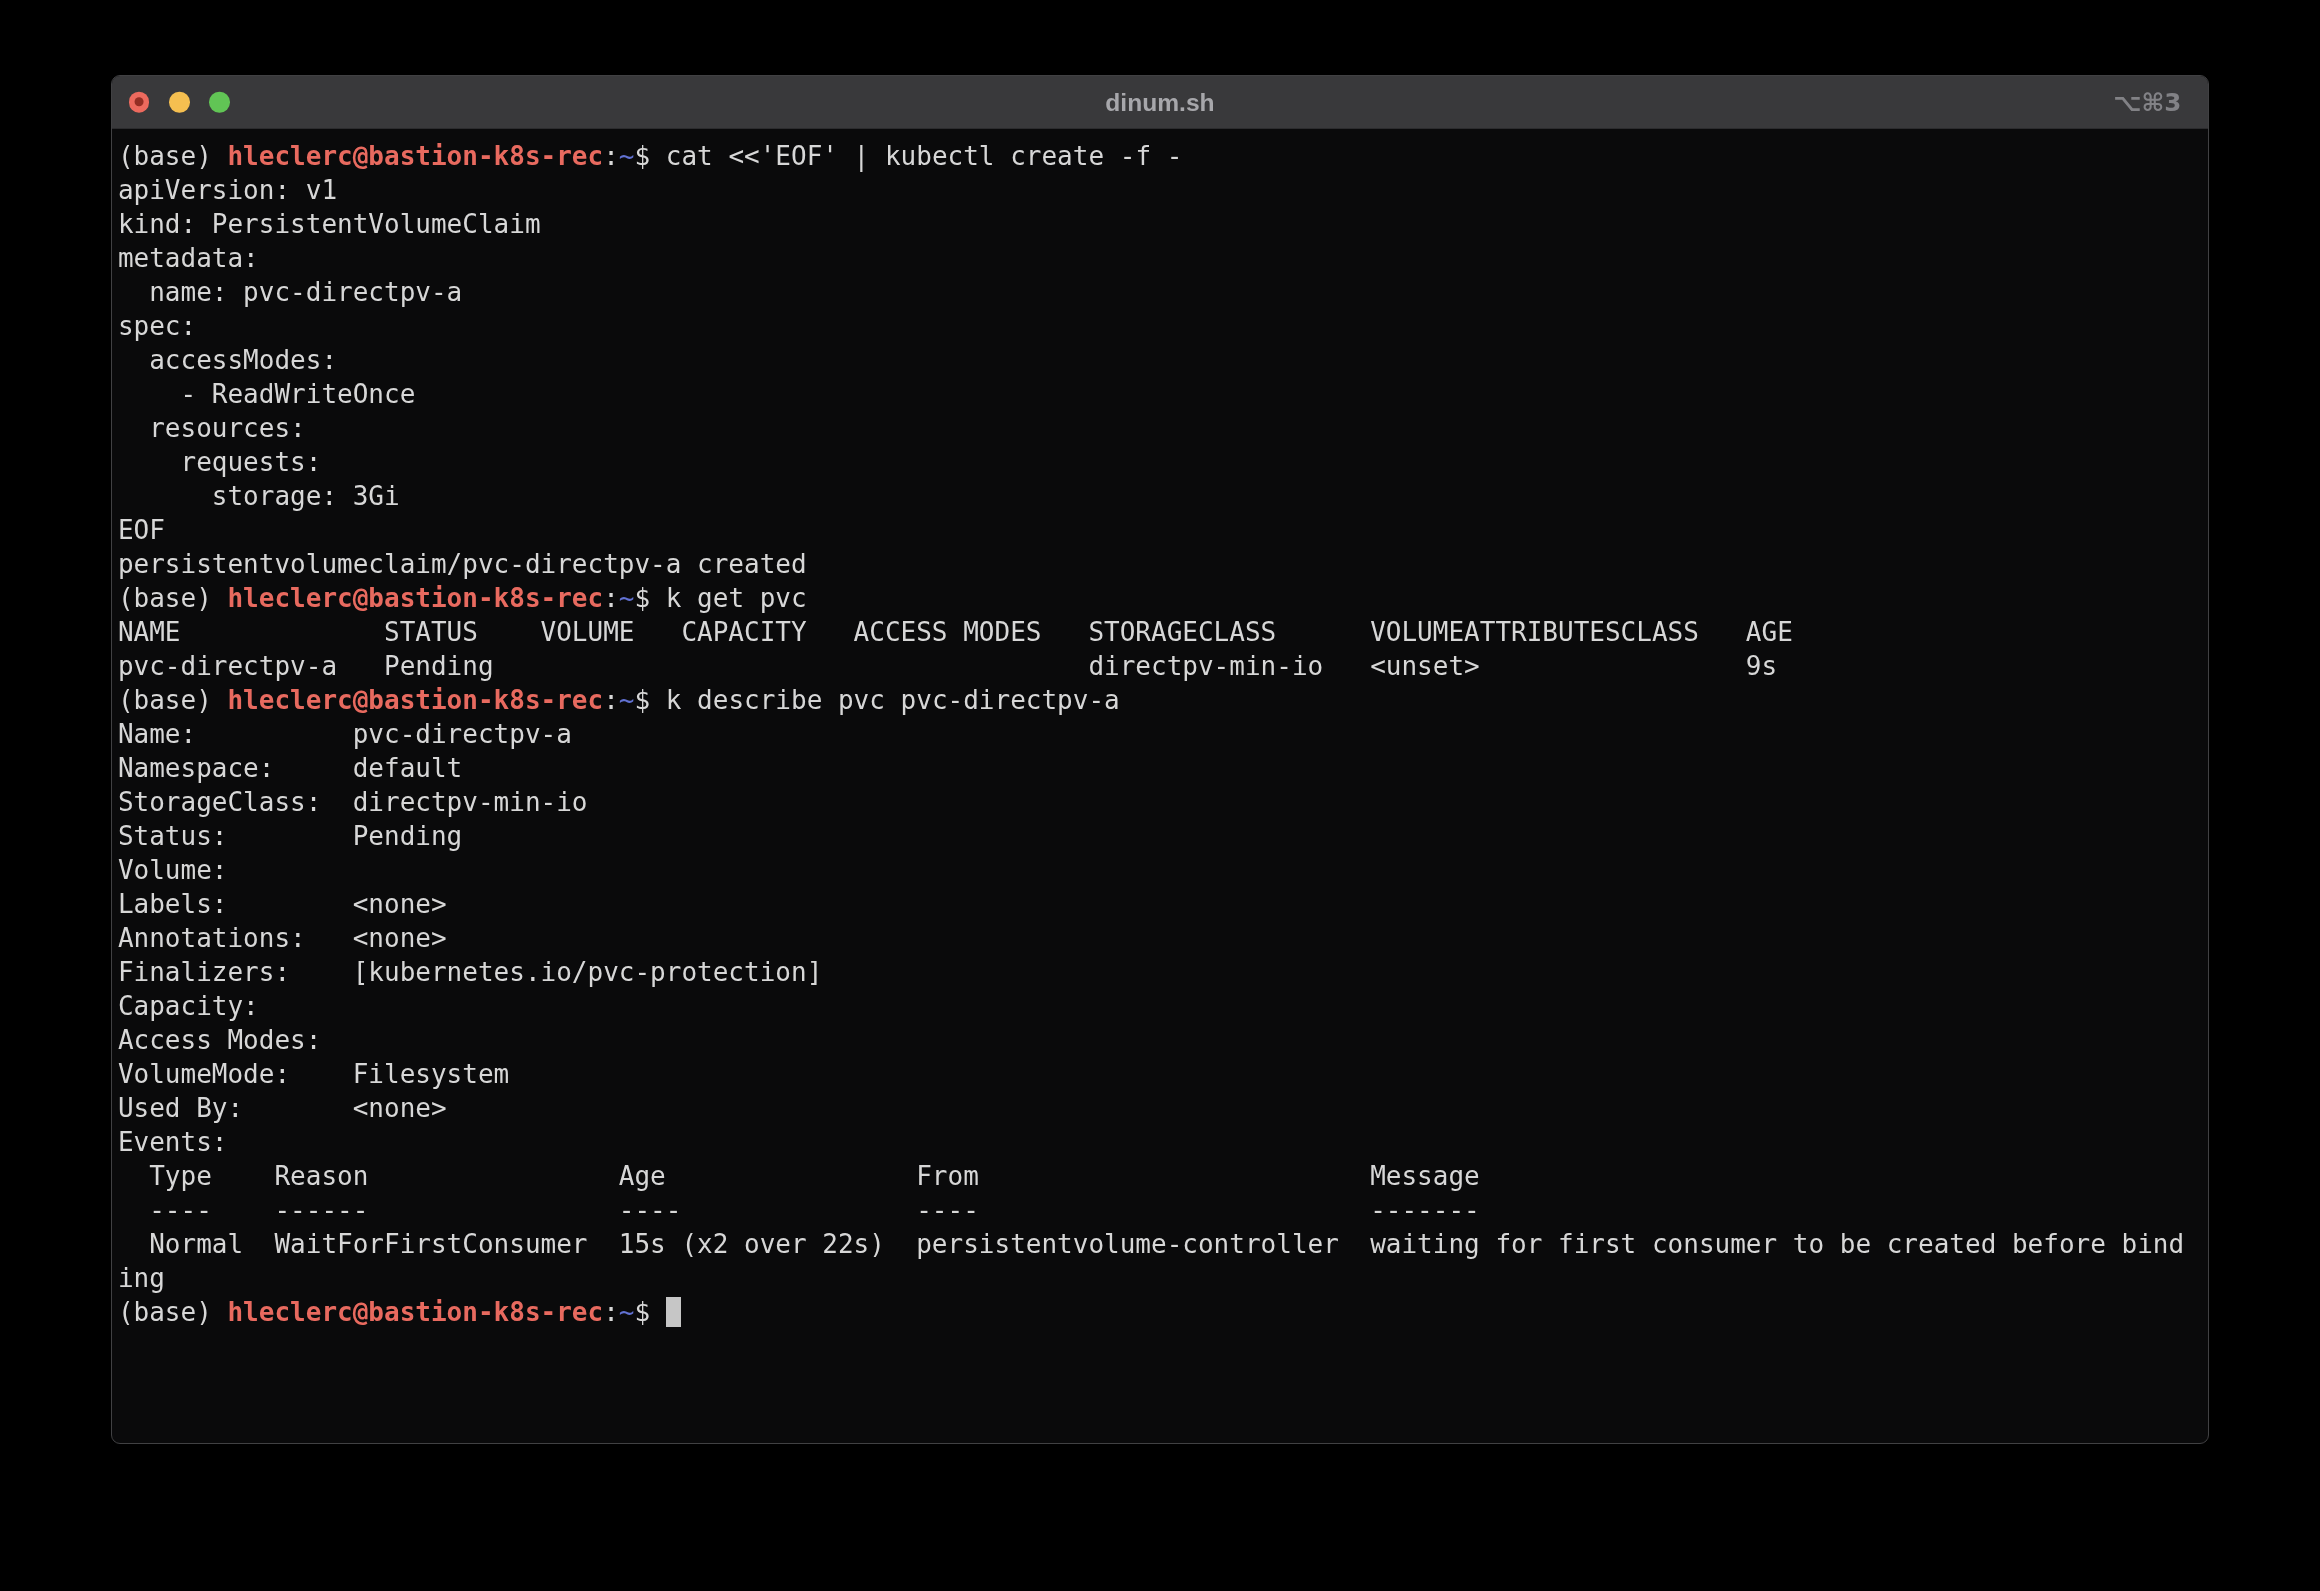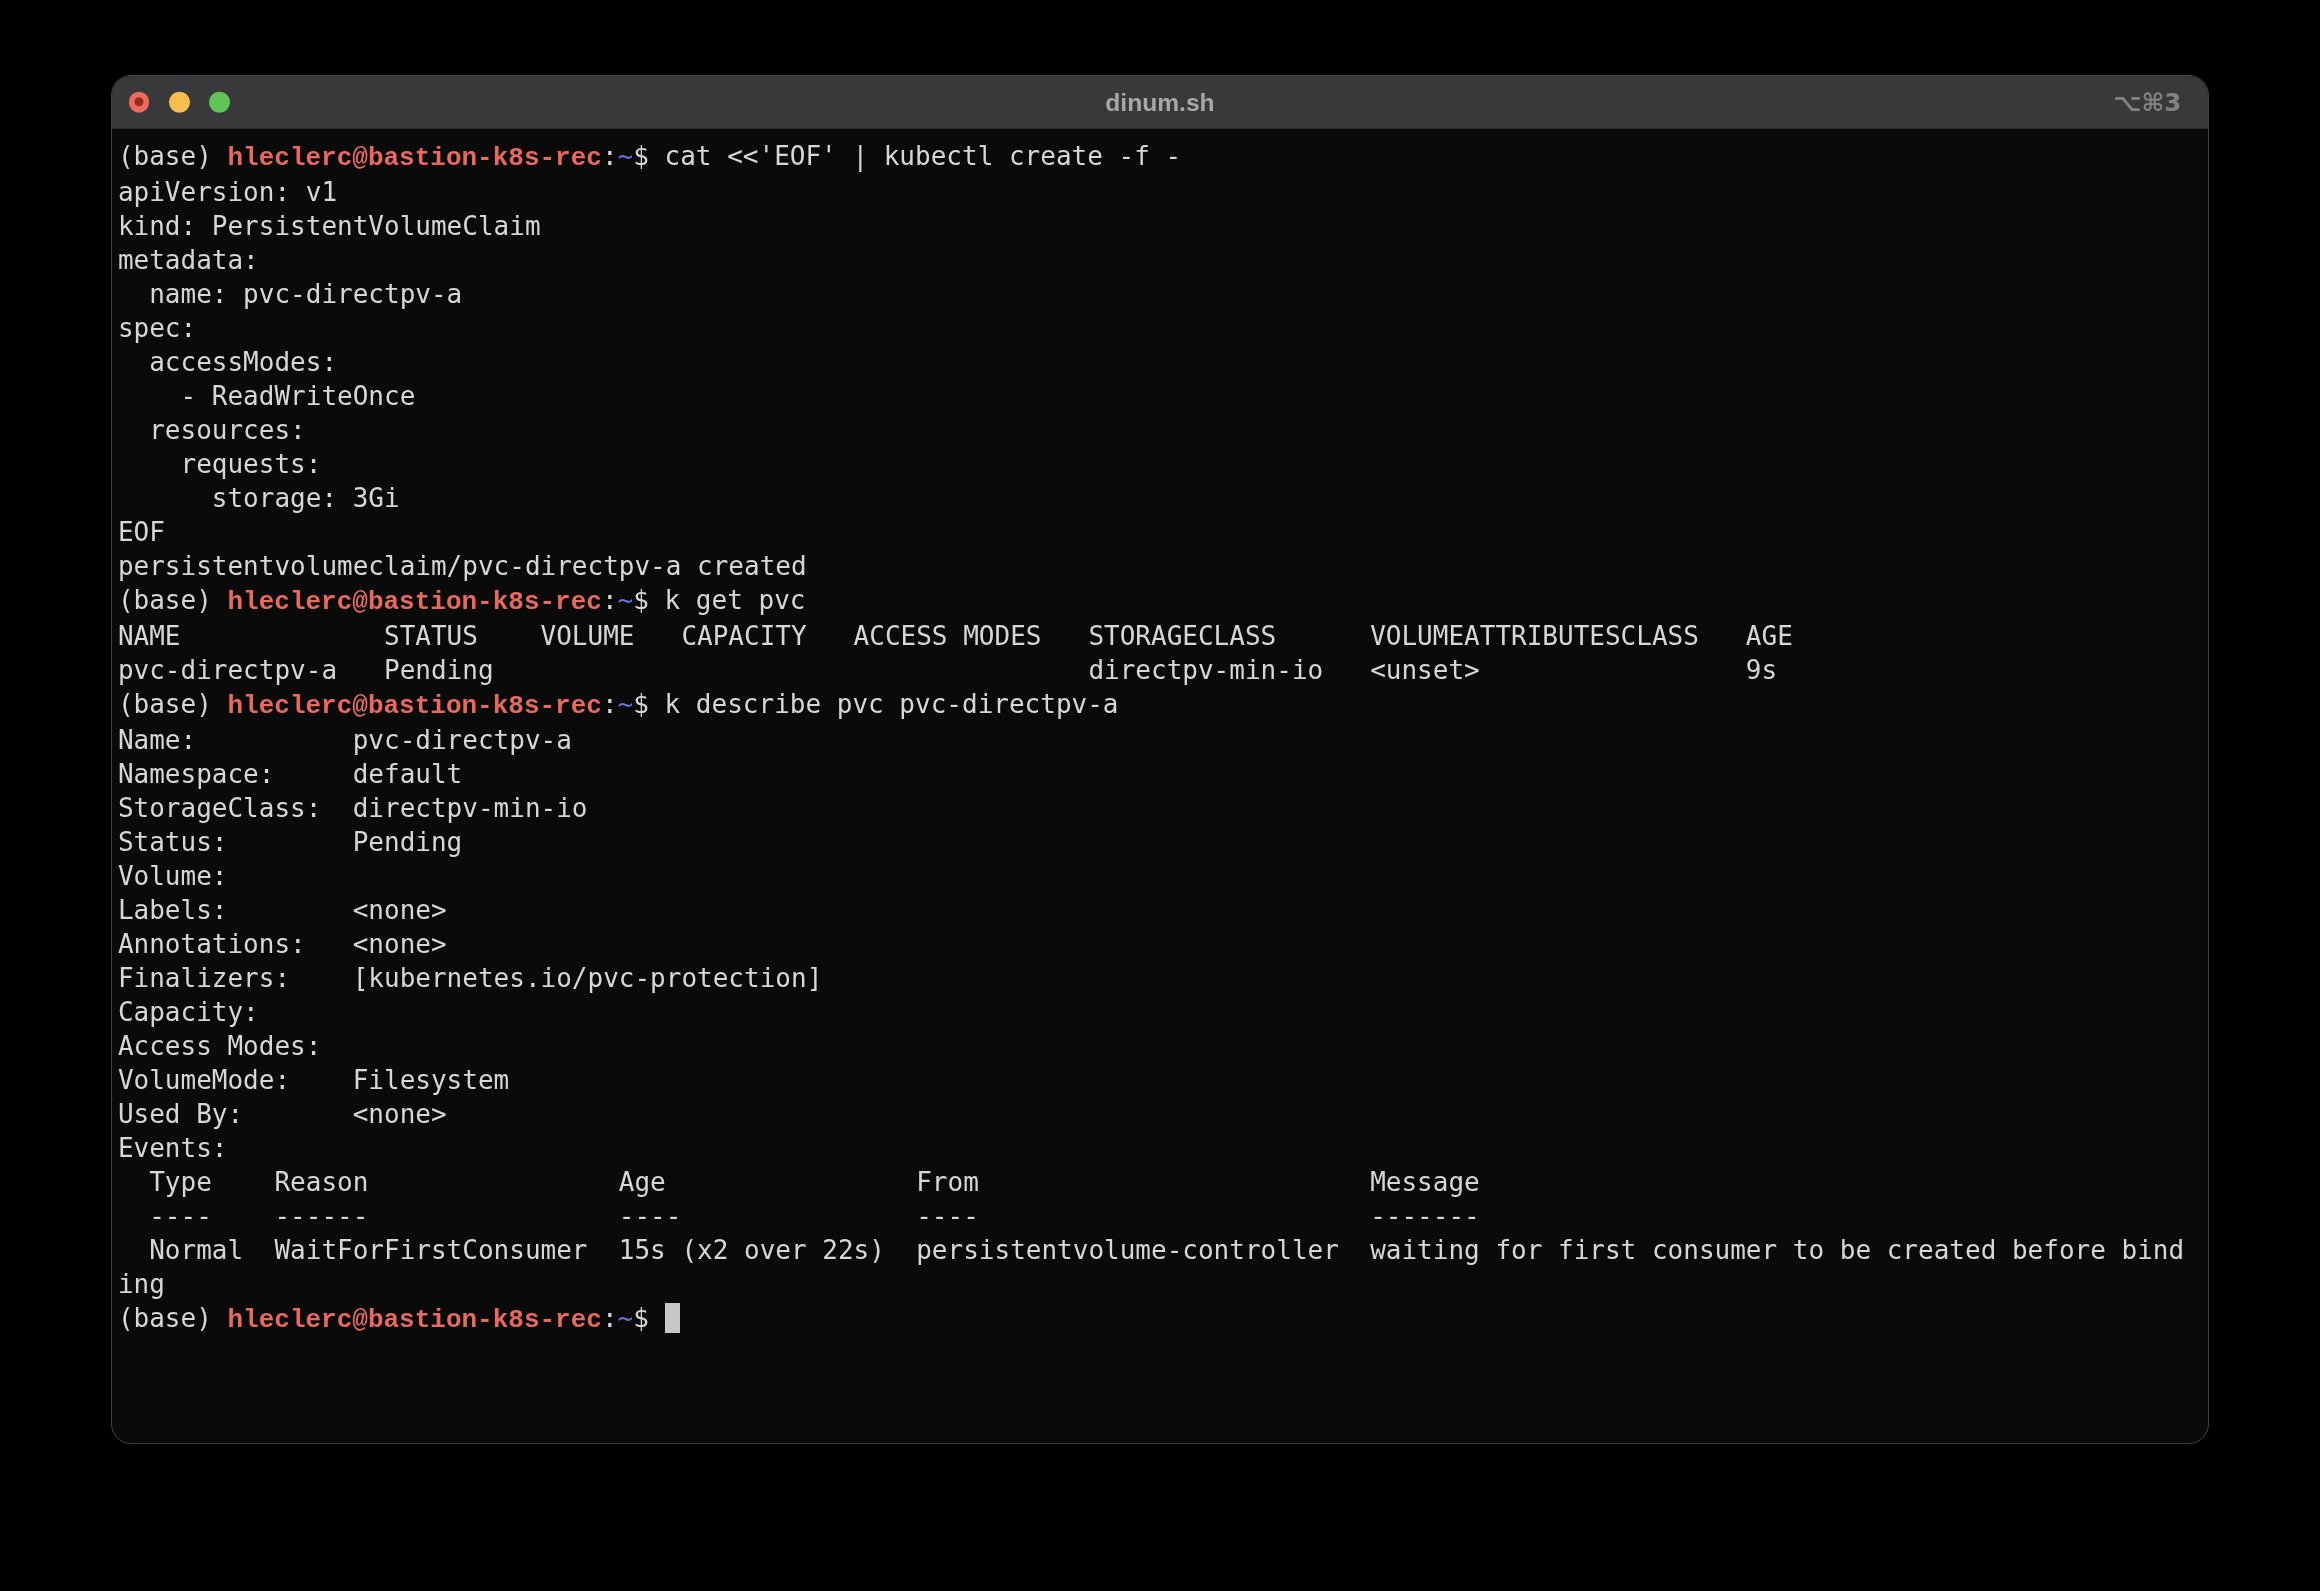--- a/index.html
+++ b/index.html
@@ -4,21 +4,21 @@
 <style>
   :root{
     --page-bg:#000000; --window-bg:#0a0a0b; --titlebar-bg:#39393b; --border:#414143;
     --fg:#d7d7d7; --user:#e86a5f; --home:#6272d4; --title-fg:#a7a7ab; --shortcut-fg:#828286;
     --cursor:#c6c6c6; --tl-red:#ed6a5e; --tl-red-dot:#942e24; --tl-yellow:#f5bf50; --tl-green:#61c555;
   }
   *{margin:0;padding:0;box-sizing:border-box;}
   html,body{width:2321px;height:1592px;background:var(--page-bg);overflow:hidden;}
   .window{
     position:absolute;left:111px;top:75px;width:2098px;height:1369px;
-    background:var(--window-bg);border:1.5px solid var(--border);border-radius:20px;
+    background:var(--window-bg);border:1.5px solid var(--border);border-radius:9px;
     box-shadow:0 24.6px 69px rgba(0,0,0,.65);overflow:hidden;
   }
   .titlebar{
     position:relative;height:53px;background:var(--titlebar-bg);
     border-bottom:1px solid #2c2c2e;
   }
   .traffic{position:absolute;left:16.7px;top:50%;transform:translateY(-50%);display:flex;gap:19.7px;}
   .tl{width:20.7px;height:20.7px;border-radius:50%;position:relative;border:none;padding:0;cursor:default;}
   .tl-close{background:var(--tl-red);}
   .tl-close .dot{position:absolute;left:50%;top:50%;width:8.9px;height:8.9px;border-radius:50%;
@@ -35,21 +35,21 @@
   }
   .screen{
     position:absolute;left:0;right:0;top:54px;bottom:0;
     padding:8.9px 3.9px 0 5.9px;
     font-family:"DejaVu Sans Mono","Liberation Mono",monospace;
     font-size:26px;line-height:34px;color:var(--fg);
     white-space:pre;overflow:hidden;cursor:text;
   }
   .line{white-space:pre;}
   .seg-fg{color:var(--fg);}
-  .seg-user{color:var(--user);font-weight:bold;font-family:Liberation Mono, monospace;}
+  .seg-user{color:var(--user);font-weight:bold;}
   .seg-home{color:var(--home);}
   .cursor{background:var(--cursor);}
 </style>
 </head>
 <body>
 
 <div class="window">
   <div class="titlebar">
     <div class="traffic">
       <button class="tl tl-close">

